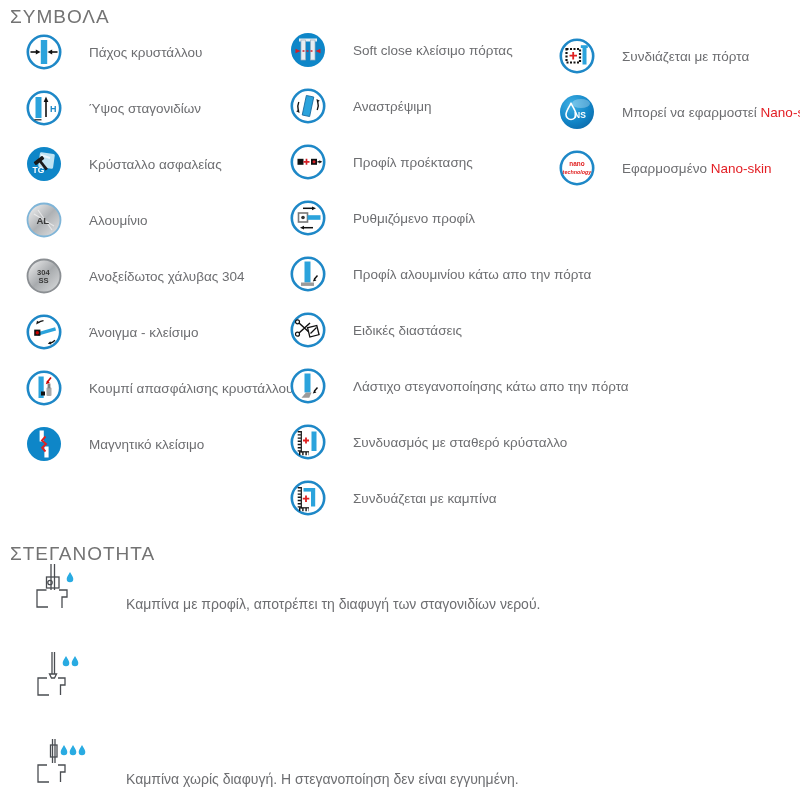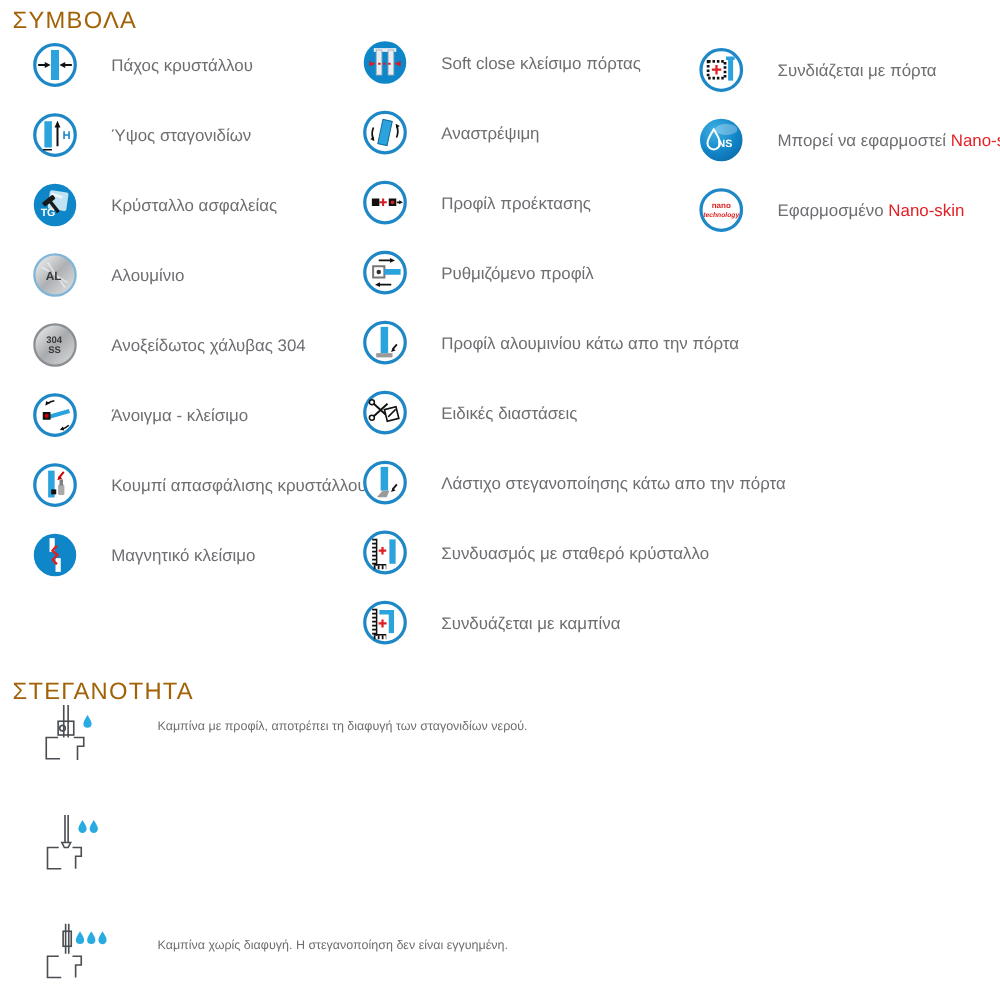--- a/index.html
+++ b/index.html
@@ -2,30 +2,30 @@
 <html><head>
 <meta charset="utf-8">
 <style>
   html,body{margin:0;padding:0;}
   body{
     width:800px;height:800px;background:#ffffff;position:relative;overflow:hidden;
     font-family:"Liberation Sans",sans-serif;
   }
   .section-title{
     position:absolute;left:10px;font-size:19px;letter-spacing:1px;
-    color:#a16207;font-weight:400;
+    color:#737373;font-weight:400;
   }
   .sym-col{position:absolute;display:flex;flex-direction:column;}
   .sym-row{height:56px;display:flex;align-items:center;}
   .sym-icon{width:36px;height:36px;flex:none;display:block;}
   .sym-lbl{margin-left:27px;font-size:13.5px;color:#6d6e71;white-space:nowrap;}
   .red{color:#e31e24;}
   .tight-row{position:absolute;left:30px;display:flex;align-items:flex-start;}
   .tight-icon{width:70px;height:62px;flex:none;display:block;}
-  .tight-lbl{margin-left:26px;margin-top:14px;font-size:10px;color:#6d6e71;white-space:nowrap;}
+  .tight-lbl{margin-left:26px;margin-top:34px;font-size:14px;color:#6d6e71;white-space:nowrap;}
   svg text{font-family:"Liberation Sans",sans-serif;}
 </style>
 </head>
 <body>
 
 <div class="section-title" style="top:6px;">ΣΥΜΒΟΛΑ</div>
 
 <div class="sym-col" style="left:26px;top:24px;">
 
   <div class="sym-row">

